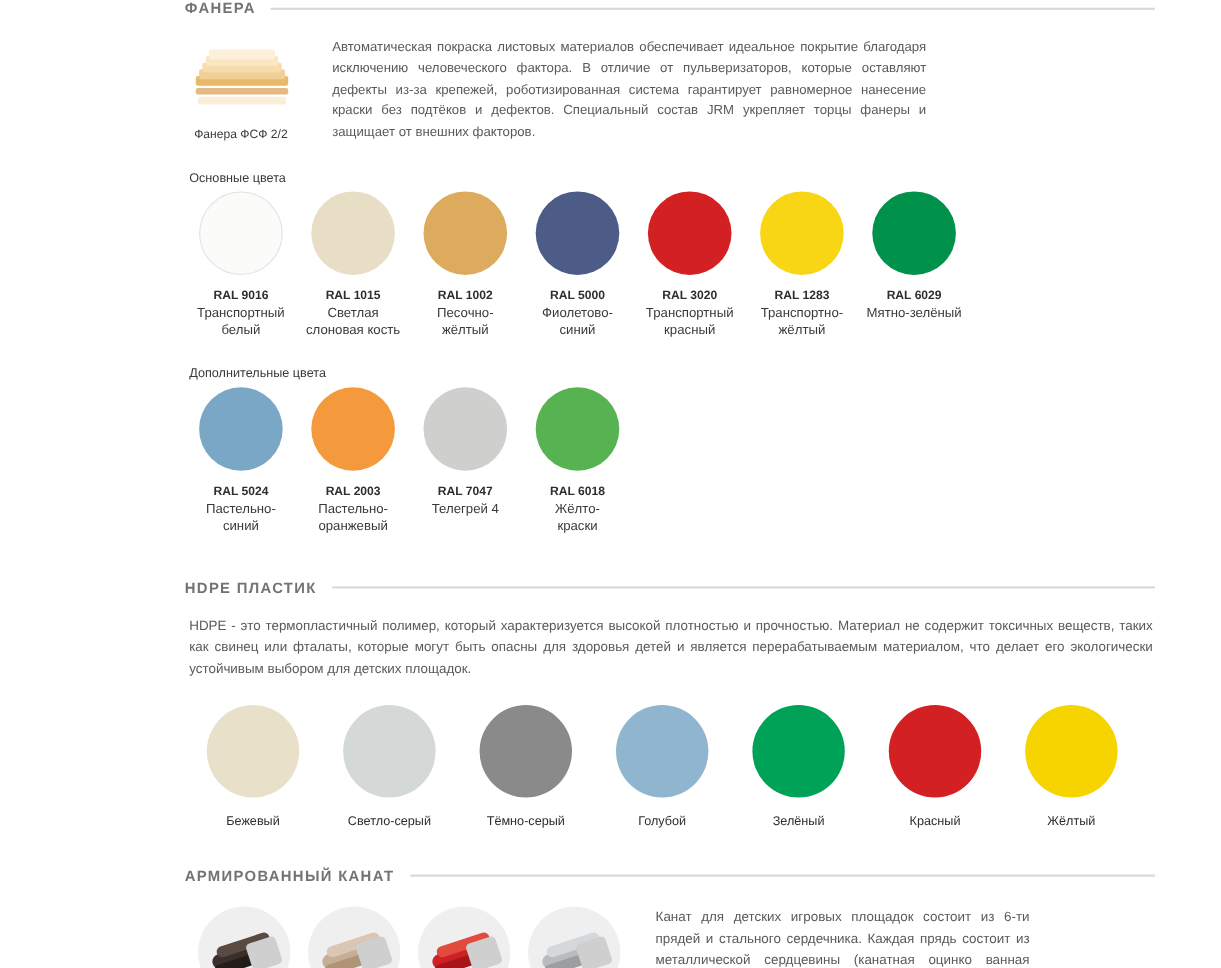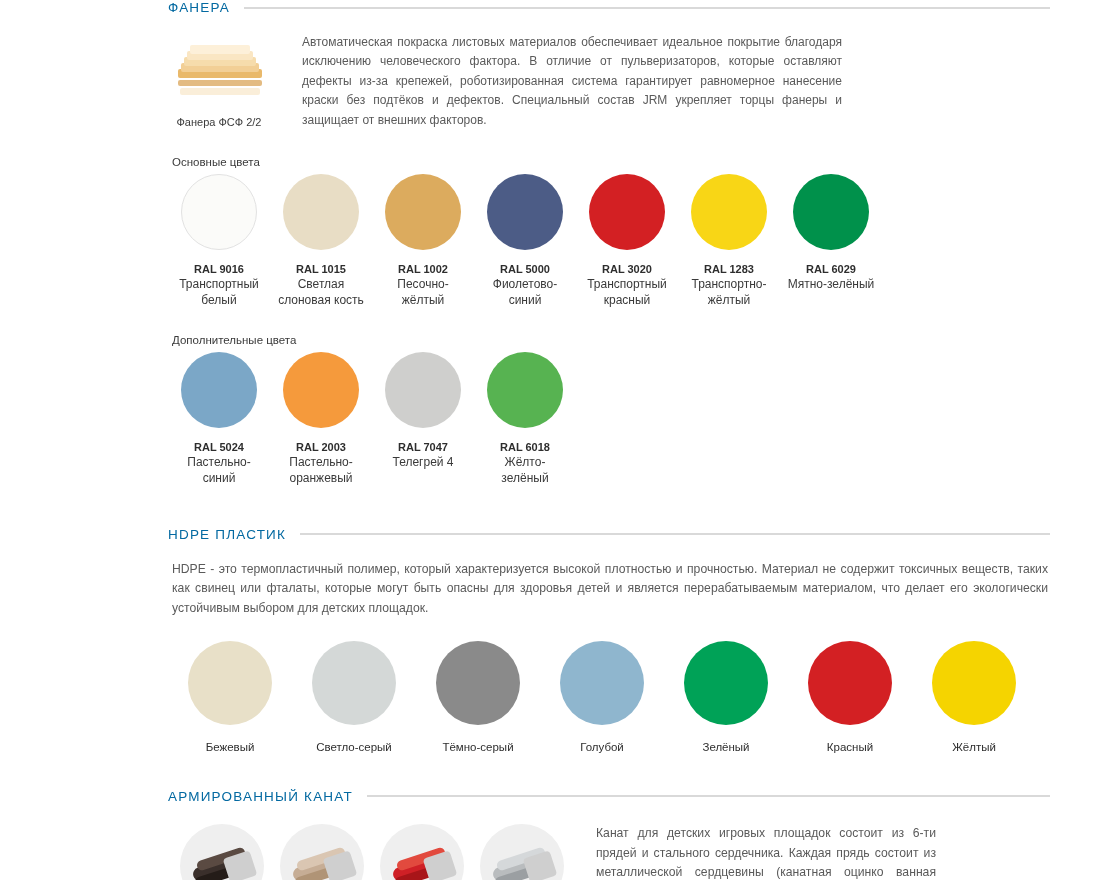--- a/index.html
+++ b/index.html
@@ -27,23 +27,23 @@
   }
 
   
   .section-head {
     display: flex;
     align-items: center;
     gap: 0;
   }
   .section-title {
     font-size: 13.5px;
-    font-weight: normal;
+    font-weight: bold;
     letter-spacing: 1.2px;
-    color: #0369a1;
+    color: #737373;
     white-space: nowrap;
     padding-right: 14px;
   }
   .section-rule {
     flex: 1 1 auto;
     height: 2px;
     background: #d9d9d9;
   }
 
   
@@ -288,21 +288,21 @@
       <div class="swatch">
         <div class="circle" style="background:#cfcfcd;"></div>
         <div class="sw-code">RAL 7047</div>
         <div class="sw-name">Телегрей 4</div>
       </div>
 
       <div class="swatch">
         <div class="circle" style="background:#57b351;"></div>
         <div class="sw-code">RAL 6018</div>
         <div class="sw-name">Жёлто-
-зелёный</div>
+краски</div>
       </div>
 
     </div>
 
     <div class="section-head" style="margin-top:40px;">
       <div class="section-title">HDPE ПЛАСТИК</div>
       <div class="section-rule"></div>
     </div>
 
     <div class="hdpe-text">HDPE - это термопластичный полимер, который характеризуется высокой плотностью и прочностью. Материал не содержит токсичных веществ, таких как свинец или фталаты, которые могут быть опасны для здоровья детей и является перерабатываемым материалом, что делает его экологически устойчивым выбором для детских площадок.</div>

